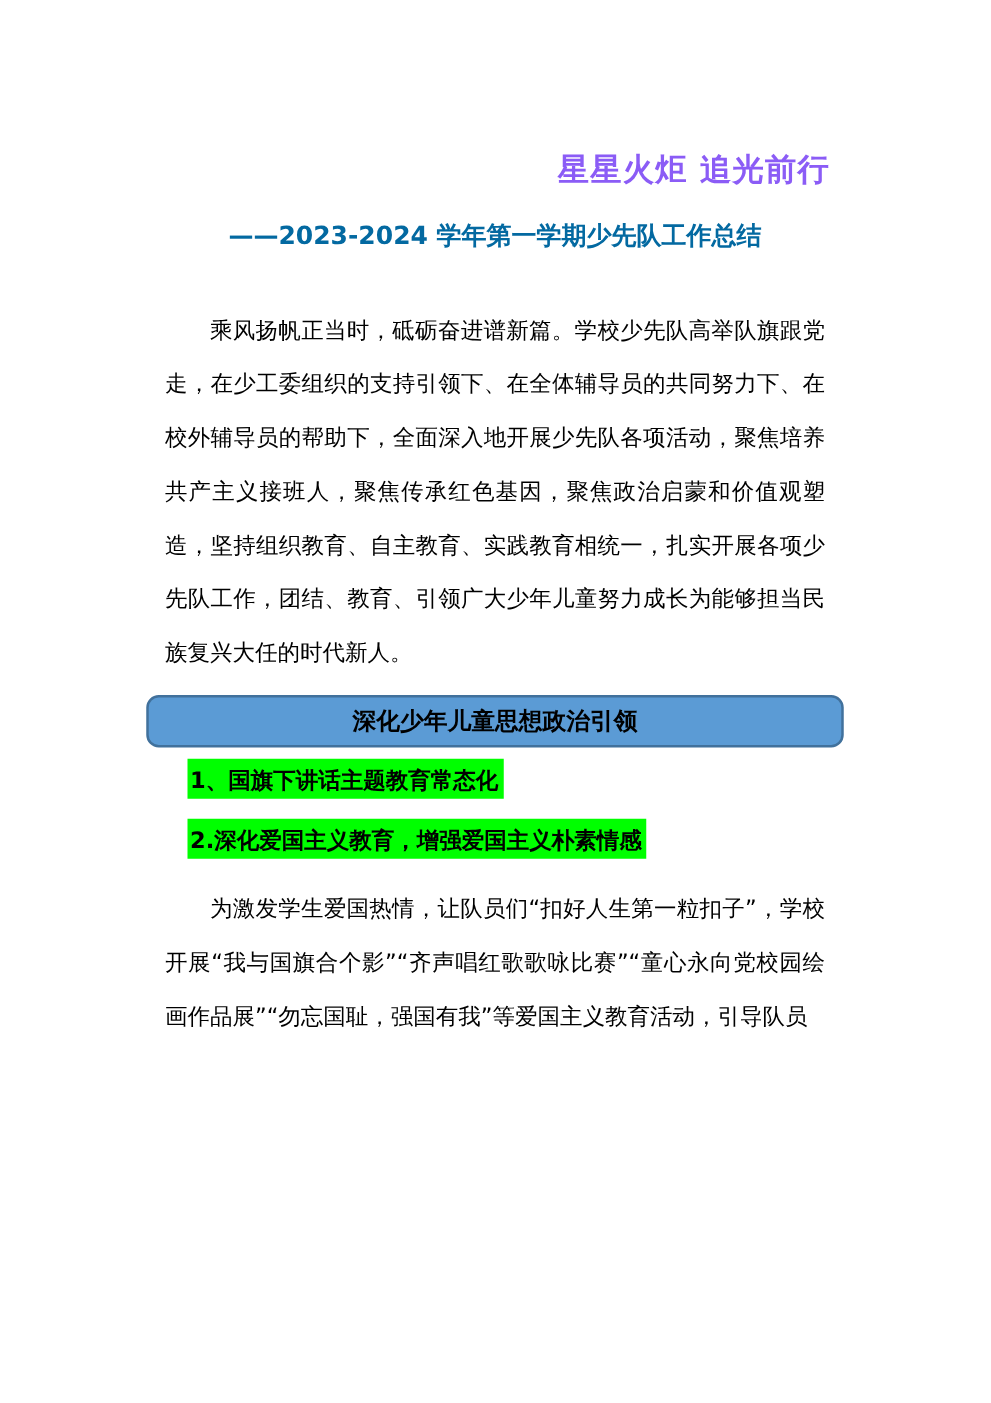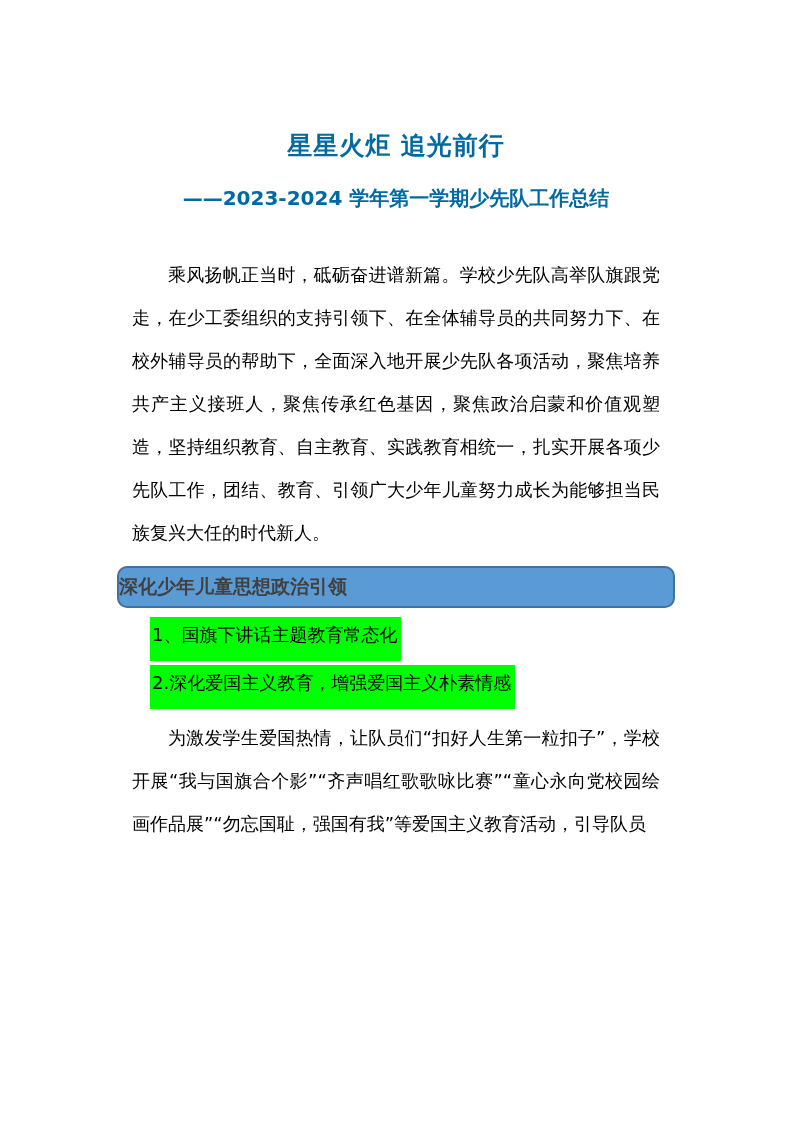--- a/index.html
+++ b/index.html
@@ -12,26 +12,26 @@
     width: 793px;
     height: 1122px;
     background: #ffffff;
     color: #000000;
     font-family: "DejaVu Sans", "Liberation Sans", sans-serif;
     box-sizing: border-box;
     padding: 113px 121px 0 120px;
     overflow: hidden;
   }
   .title {
-    margin: 18px;
+    margin: 8px;
     font-size: 25px;
     line-height: 30px;
     font-weight: bold;
-    color: #0369a1;
-    text-align: center;
+    color: #8b5cf6;
+    text-align: right;
     letter-spacing: 1px;
   }
   .subtitle {
     margin: 25px 0 0 0;
     font-size: 20px;
     line-height: 25px;
     font-weight: bold;
     color: #0369a1;
     text-align: center;
   }
@@ -49,33 +49,34 @@
   .section-header {
     margin: 6px 0 0 -3px;
     width: 558px;
     height: 42px;
     box-sizing: border-box;
     background: #5B9BD5;
     border: 2px solid #41719C;
     border-radius: 10px;
     display: flex;
     align-items: center;
-    justify-content: flex-start;
+    justify-content: center;
     font-size: 19px;
     font-weight: bold;
-    color: #404040;
+    color: #000000;
   }
   .item-heading {
     margin: 5px 0 0 30px;
     font-size: 18px;
     line-height: 43px;
   }
   .item-heading .hl {
     background: #00FF00;
-    padding: 7px 4px 16px 2px;
+    padding: 7px 4px 4px 2px;
+    font-weight: bold;
   }
 </style>
 </head>
 <body>
 
 <div class="page">
 
   <h1 class="title">星星火炬 追光前行</h1>
 
   <h2 class="subtitle">——2023-2024 学年第一学期少先队工作总结</h2>

